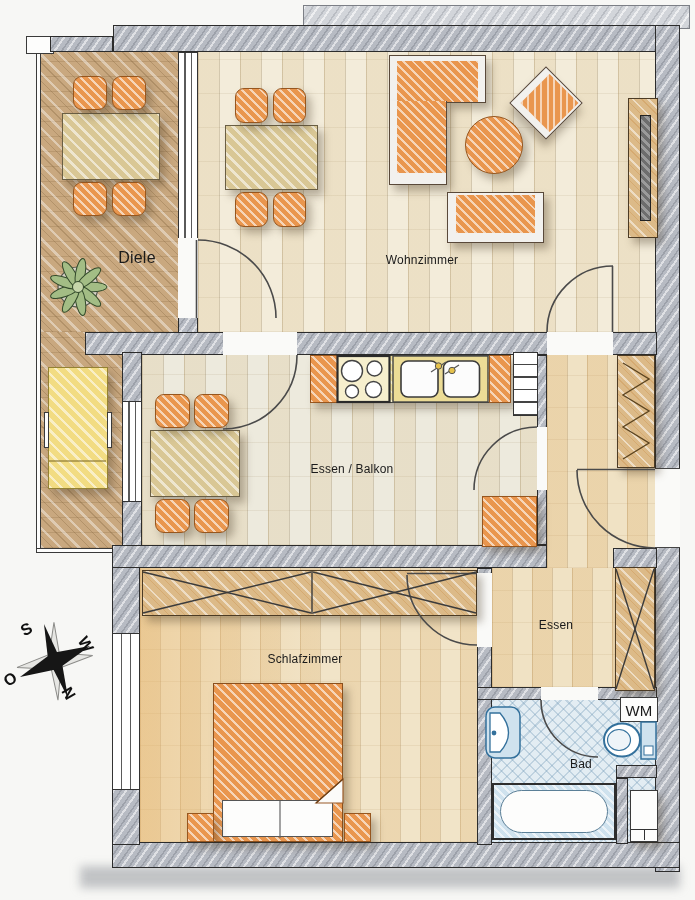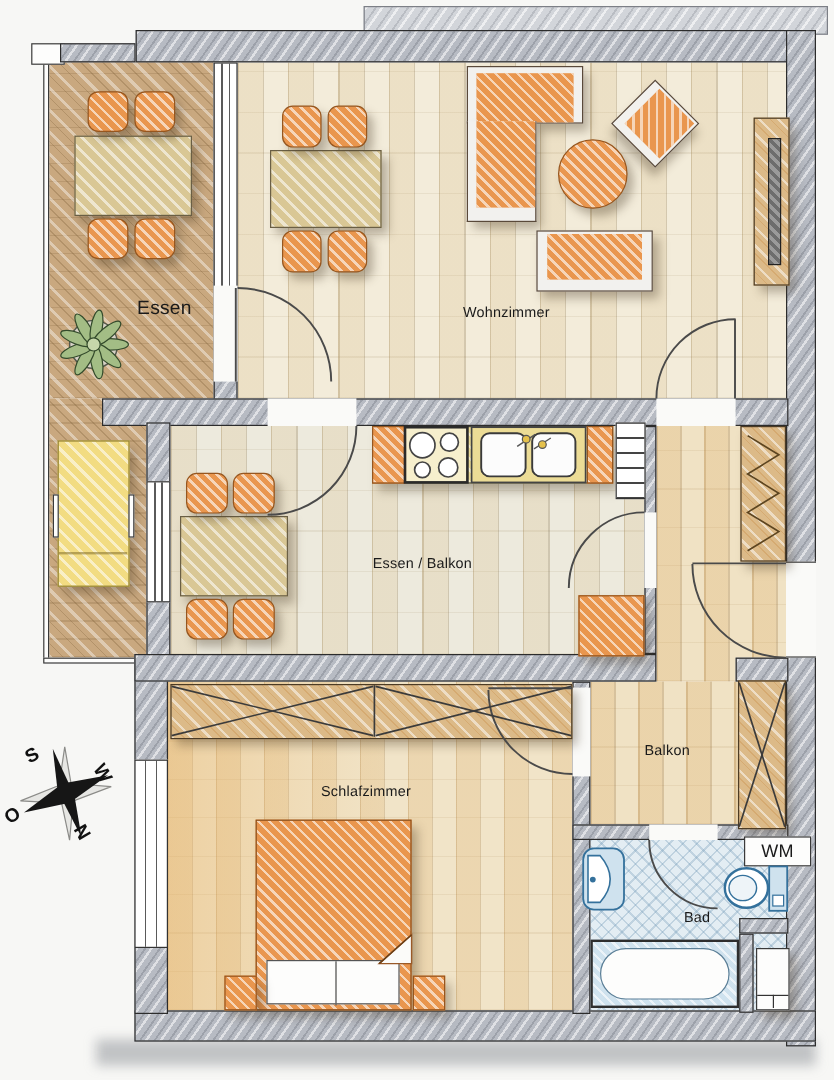--- a/index.html
+++ b/index.html
@@ -169,21 +169,21 @@
   <div class="abs tanw shf" style="left:142px;top:570px;width:335px;height:46px;"></div>
   <div class="abs orange shf" style="left:213px;top:683px;width:130px;height:159px;border-color:#8a4f1d;">
     <div class="abs whitebox" style="left:8px;top:116px;width:111px;height:37px;border-color:#555;"></div>
   </div>
   <div class="abs orange shf" style="left:187px;top:813px;width:27px;height:29px;"></div>
   <div class="abs orange shf" style="left:344px;top:813px;width:27px;height:29px;"></div>
 
   <div class="abs" style="left:492px;top:783px;width:124px;height:57px;z-index:3;background-color:#cfe2ee;background-image:repeating-linear-gradient(45deg,rgba(255,255,255,.6) 0 2px,transparent 2px 6px);border:2px solid #2e2e2e;box-sizing:border-box;">
     <div class="abs" style="left:6px;top:5px;width:108px;height:43px;background:#fdfdfc;border:1.5px solid #5b7f97;border-radius:22px;"></div>
   </div>
-  <div class="abs whitebox" style="left:620px;top:697px;width:56px;height:25px;">
+  <div class="abs whitebox" style="left:620px;top:697px;width:38px;height:25px;">
     <span class="lbl lbl-sm" style="left:50%;top:50%;">WM</span>
   </div>
   <div class="abs whitebox shf" style="left:630px;top:790px;width:28px;height:52px;">
     <div class="abs" style="left:0;top:38px;width:100%;height:1.2px;background:#333;"></div>
     <div class="abs" style="left:13px;top:38px;width:1.2px;height:11px;background:#333;"></div>
   </div>
 
   <svg class="ovl" width="695" height="900" viewBox="0 0 695 900">
 
     <g fill="none" stroke="#4a4a4a" stroke-width="1.6">
@@ -294,20 +294,20 @@
       </g>
       <g font-family="Liberation Sans, sans-serif" font-size="16" font-weight="bold" fill="#111" text-anchor="middle">
         <text x="29" y="634" transform="rotate(-28 29 634)">S</text>
         <text x="81" y="647" transform="rotate(60 81 647)">W</text>
         <text x="13" y="684" transform="rotate(-30 13 684)">O</text>
         <text x="64" y="696" transform="rotate(60 64 696)">N</text>
       </g>
     </g>
   </svg>
 
-  <span class="lbl" style="left:137px;top:258px;font-size:16px;">Essen</span>
+  <span class="lbl" style="left:137px;top:258px;font-size:16px;">Diele</span>
   <span class="lbl" style="left:422px;top:260px;">Wohnzimmer</span>
   <span class="lbl" style="left:352px;top:469px;">Essen / Balkon</span>
-  <span class="lbl" style="left:556px;top:625px;">Balkon</span>
+  <span class="lbl" style="left:556px;top:625px;">Essen</span>
   <span class="lbl" style="left:305px;top:659px;">Schlafzimmer</span>
   <span class="lbl" style="left:581px;top:764px;">Bad</span>
 
 </div>
 
 </body></html>

